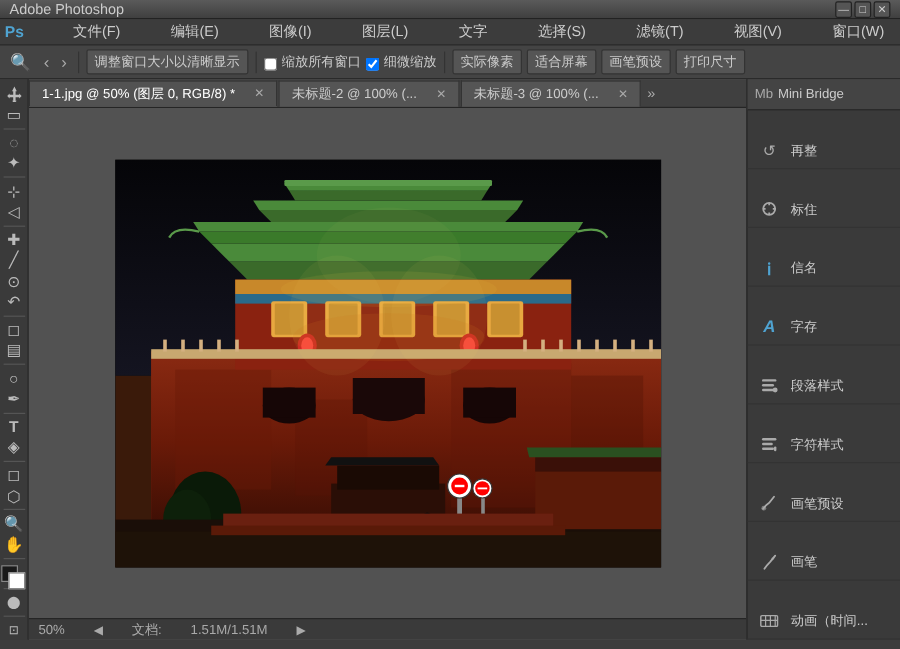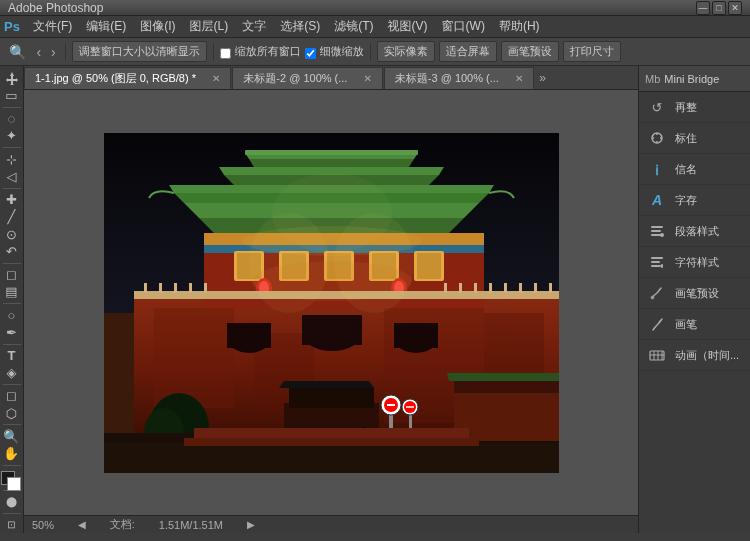--- a/index.html
+++ b/index.html
@@ -17,20 +17,21 @@
       width: 14px; height: 14px; border-radius: 2px; border: 1px solid #222;
       font-size: 9px; color: #ccc; display: flex; align-items: center; justify-content: center;
       background: #555; cursor: pointer;
     }
 
     
     #menubar {
       width: 750px; height: 22px; background: #3c3c3c;
       display: flex; align-items: center; padding: 0 4px;
       border-bottom: 1px solid #252525;
+      gap: 28px;
     }
     .menu-item {
       color: #ccc; font-size: 12px; padding: 2px 7px; cursor: pointer;
       white-space: nowrap;
     }
 
     
     #toolbar {
       width: 750px; height: 28px; background: #444;
       display: flex; align-items: center; padding: 0 6px; gap: 4px;
@@ -96,22 +97,22 @@
     
     #statusbar {
       height: 18px; background: #3a3a3a; border-top: 1px solid #252525;
       display: flex; align-items: center; padding: 0 8px; gap: 24px;
       color: #aaa; font-size: 11px;
     }
     .status-arrow { color: #aaa; cursor: pointer; font-size: 10px; }
 
     
     #right-panel {
-      width: 112px; background: #3a3a3a; border-left: 1px solid #252525;
-      display: flex; flex-direction: column; flex-shrink: 0;
+      width: 128px; background: #3a3a3a; border-left: 1px solid #252525;
+      display: flex; flex-direction: column; flex-shrink: 0; justify-content: space-between;
     }
     #panel-header {
       height: 26px; background: #444; border-bottom: 1px solid #252525;
       display: flex; align-items: center; padding: 0 6px; gap: 4px;
     }
     .panel-icon { color: #aaa; font-size: 11px; }
     .panel-title { color: #ccc; font-size: 11px; font-weight: normal; }
 
     .panel-item {
       display: flex; align-items: center; padding: 5px 8px; gap: 8px;

